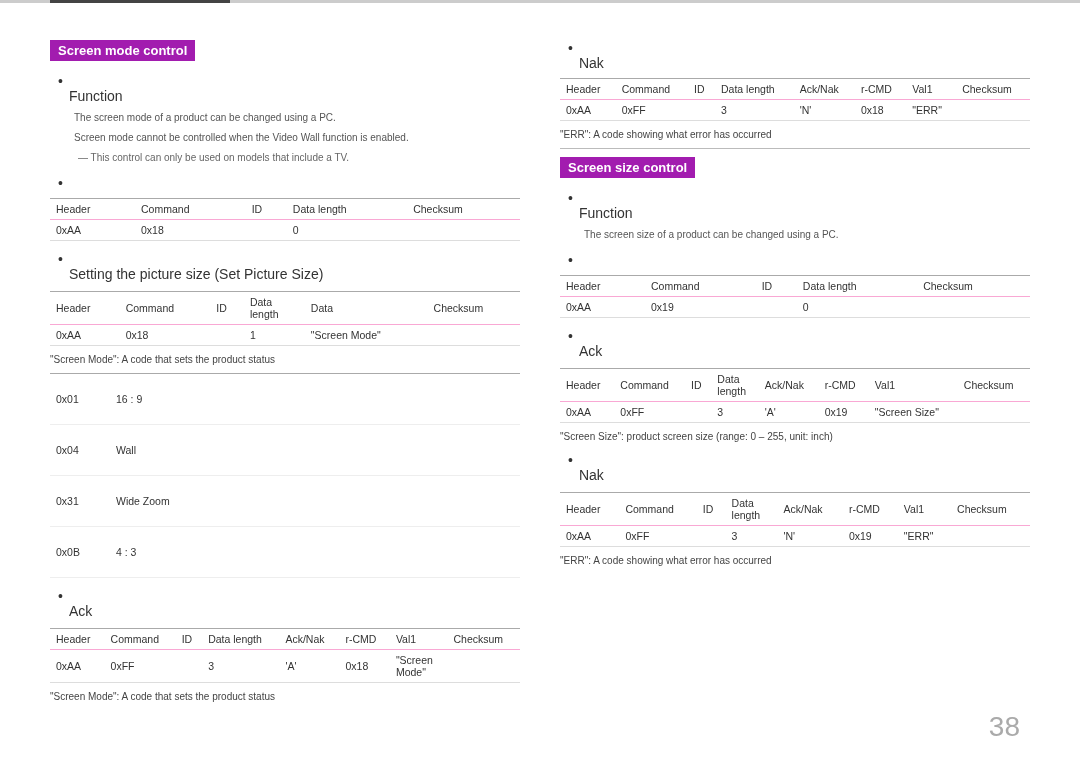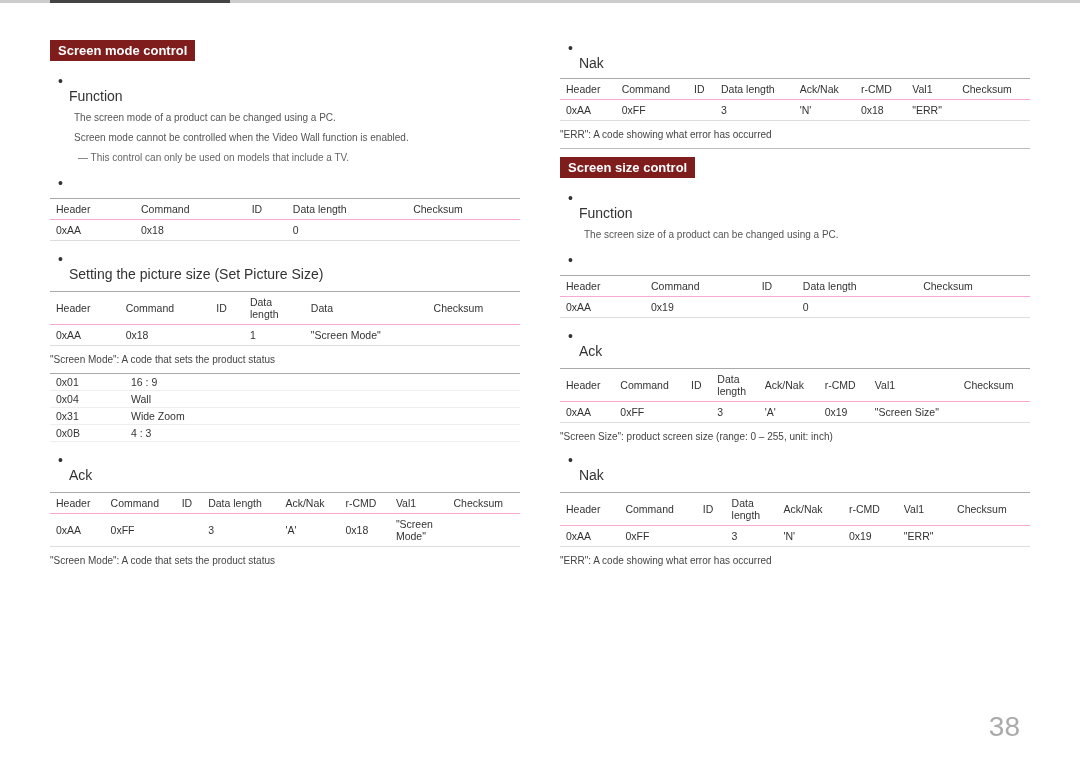--- a/index.html
+++ b/index.html
@@ -25,21 +25,21 @@
       flex: 1;
       min-width: 0;
     }
 
     .right-column {
       flex: 1;
       min-width: 0;
     }
 
     .section-title {
-      background: #7f1d1d;
+      background: #a21caf;
       color: #fff;
       font-weight: bold;
       font-size: 13px;
       padding: 3px 8px;
       display: inline-block;
       margin-bottom: 12px;
     }
 
     .bullet-item {
       display: flex;
@@ -128,37 +128,36 @@
     .status-table-wrap {
       margin-bottom: 8px;
     }
 
     .code-values-wrap {
       margin: 6px 0;
     }
 
     .code-row {
       display: flex;
-      padding: 2px 6px;
+      padding: 19px 6px;
       border-bottom: 1px solid #eee;
       font-size: 10.5px;
     }
 
     .code-row:first-child {
       border-top: 1px solid #aaa;
     }
 
     .code-key {
       width: 60px;
       color: #333;
     }
 
     .code-val {
       color: #333;
-      margin-left: 15px;
     }
 
     .page-number {
       position: absolute;
       bottom: 20px;
       right: 60px;
       font-size: 28px;
       color: #aaa;
       font-weight: 300;
     }

